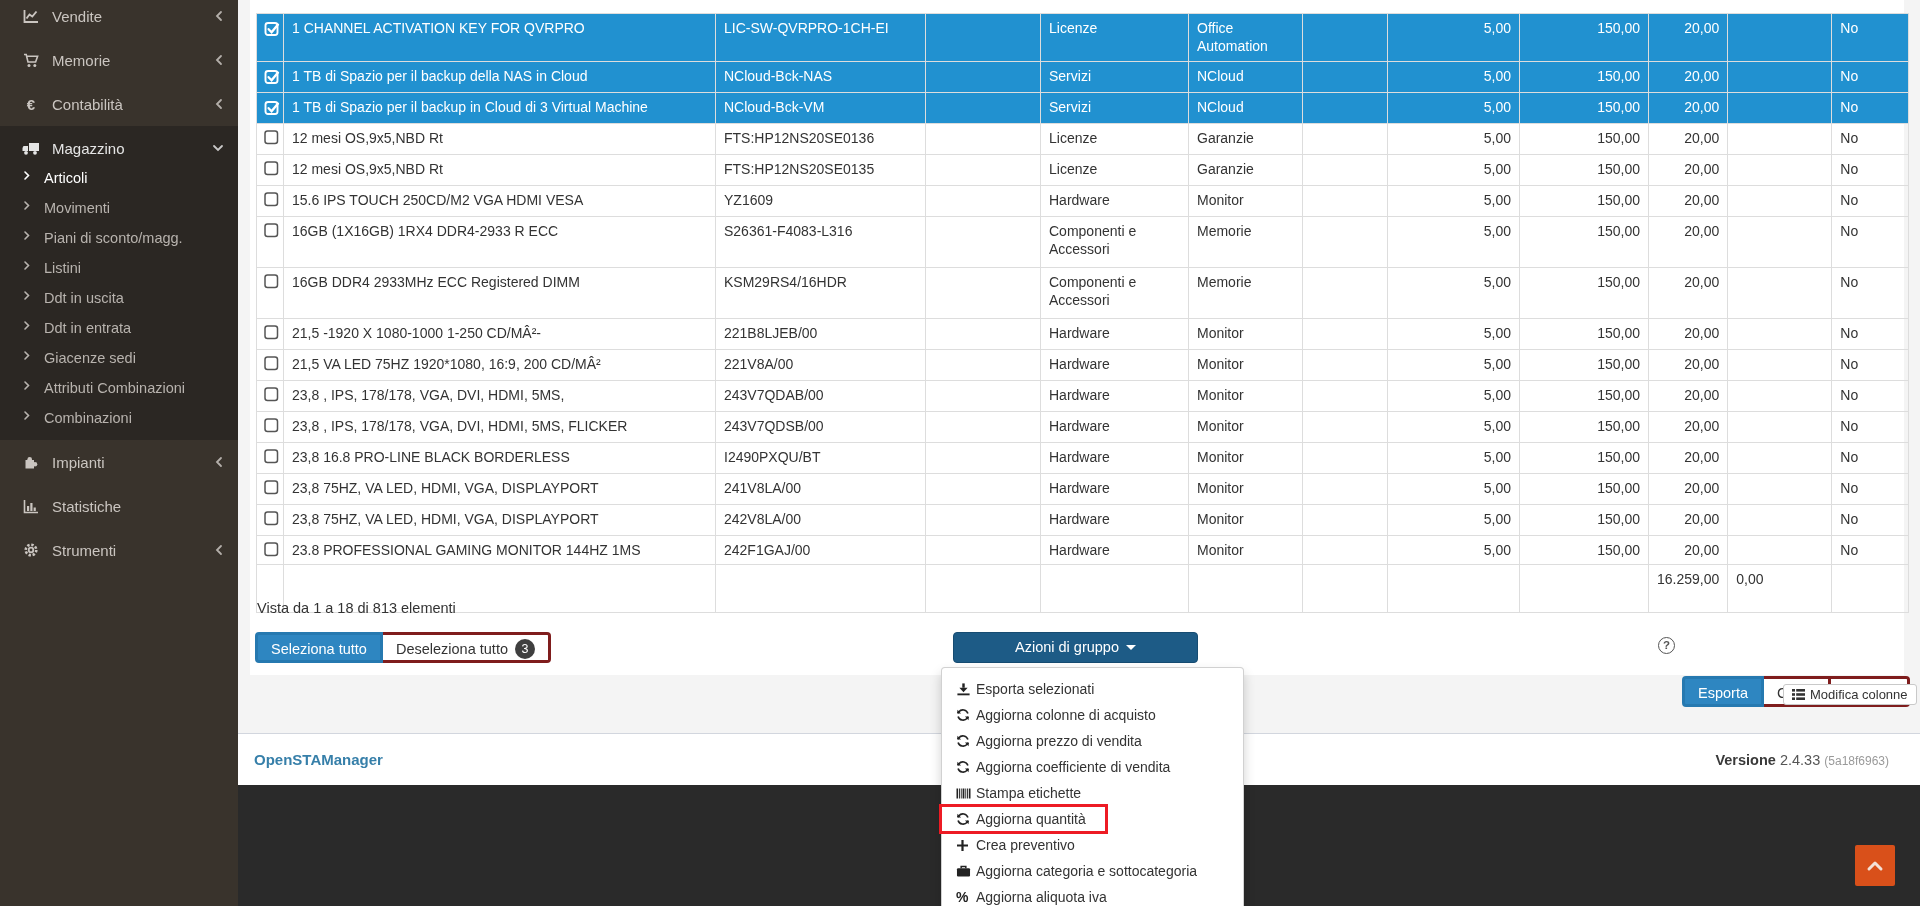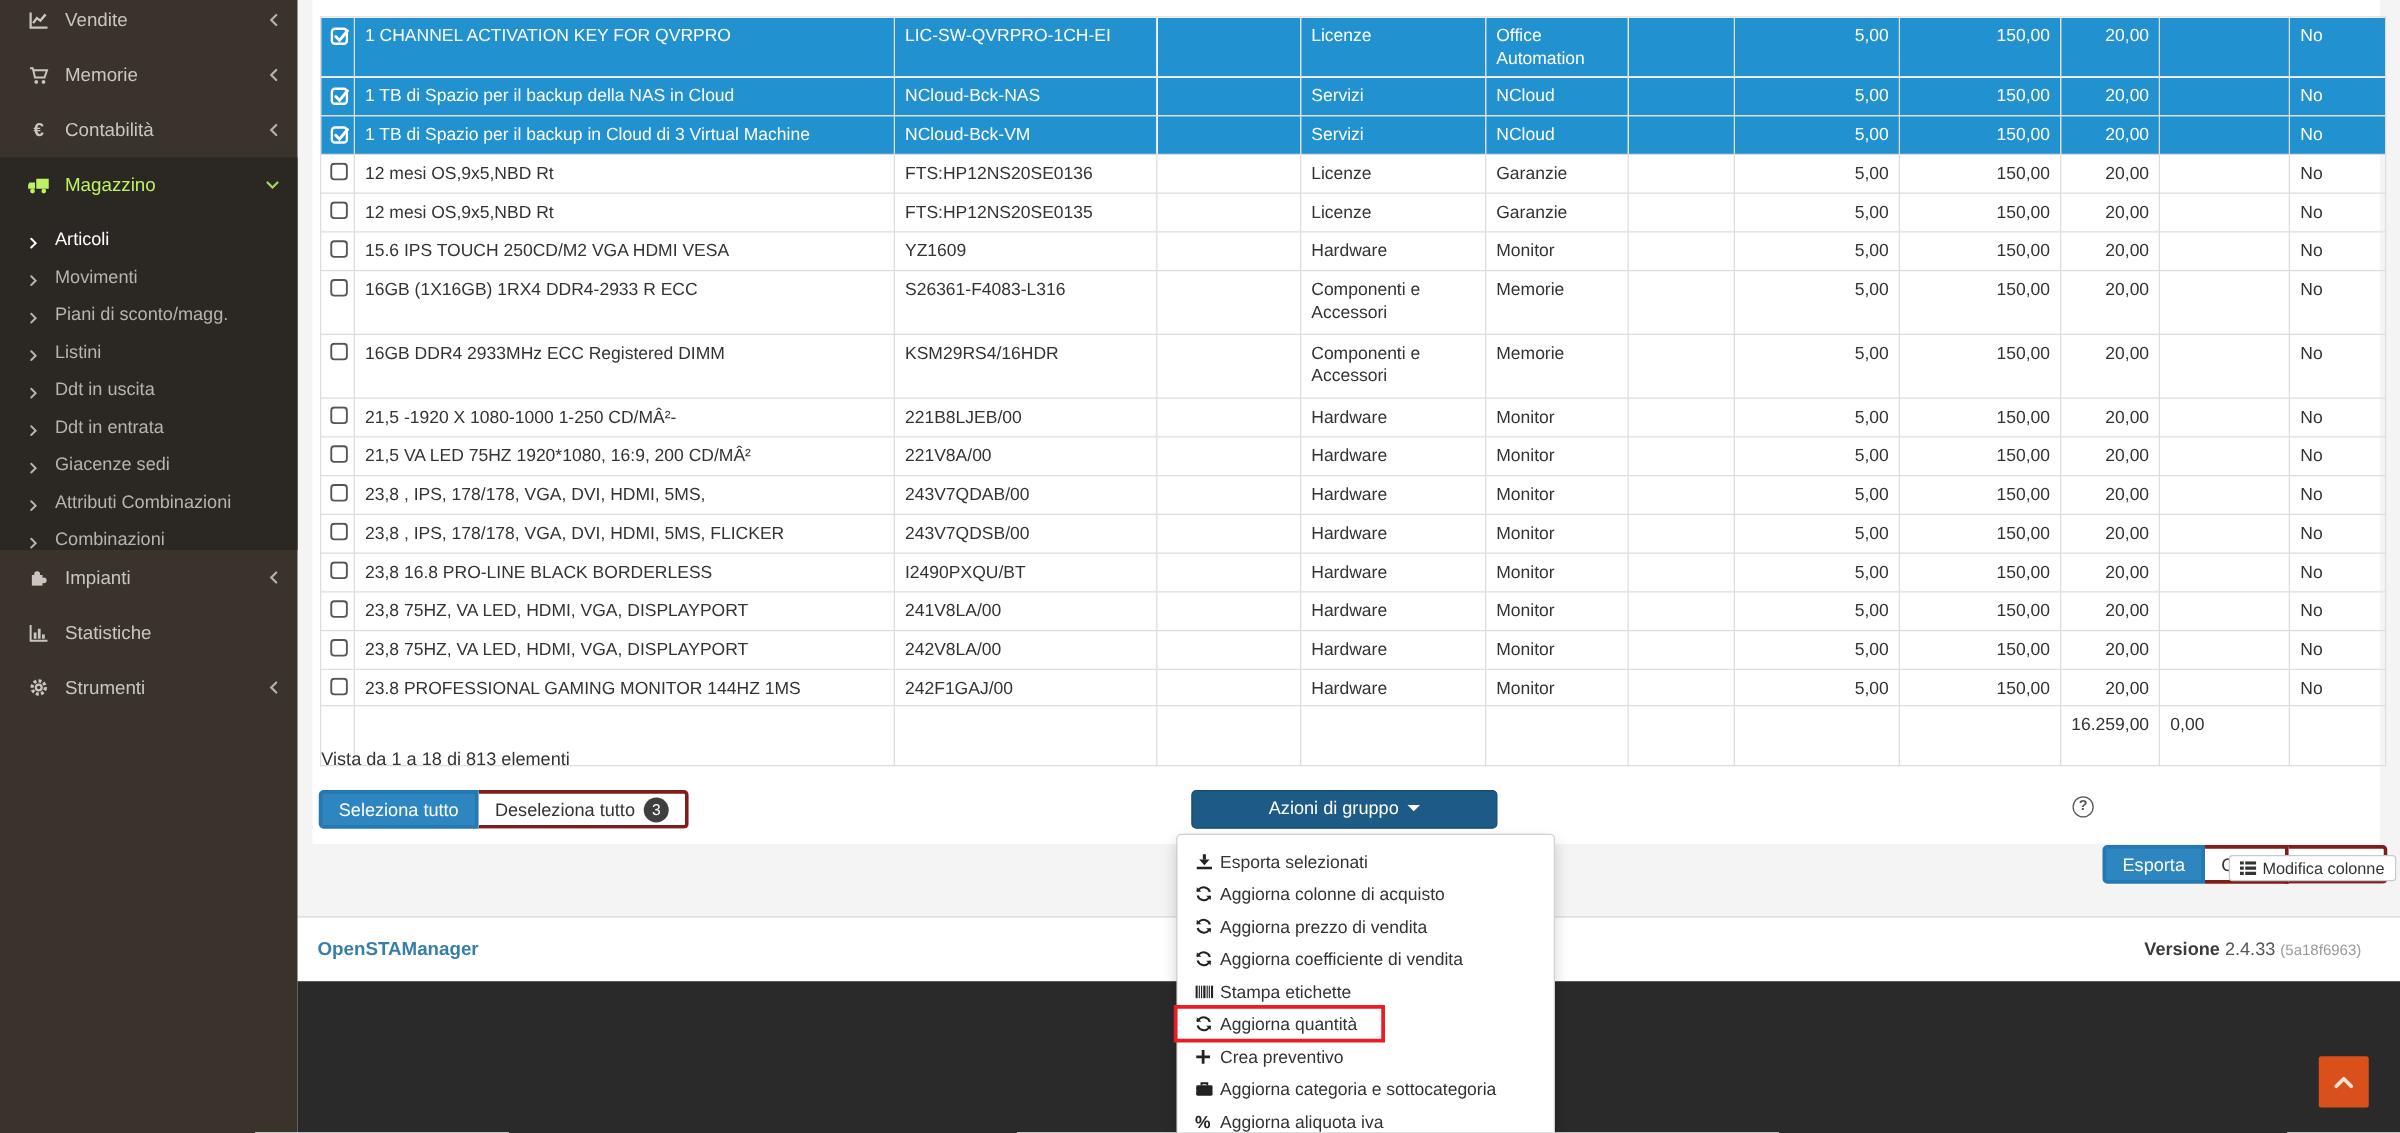--- a/index.html
+++ b/index.html
@@ -6,23 +6,23 @@
   html,body { width:1920px; height:906px; overflow:hidden; }
   body { font-family:"Liberation Sans","DejaVu Sans",sans-serif; background:#f4f4f4; position:relative; color:#333; }
 
   
   .sidebar { position:absolute; left:0; top:0; width:238px; height:906px; background:#39332c; z-index:5; }
   .menu { margin-top:-6px; }
   .menu-item { height:44px; display:flex; align-items:center; padding:0 14px 0 18px; color:#cac5c0; font-size:15px; cursor:pointer; }
   .menu-item .mi { width:26px; display:inline-flex; justify-content:center; align-items:center; }
   .menu-item .ml { flex:1; padding-left:8px; }
   .menu-item .mc { opacity:.85; display:inline-flex; }
-  .menu-item.active { color:#bef264; }
+  .menu-item.active { color:#e5e5e5; }
   .block { background:#2b2723; }
-  .submenu .sub-item { height:30px; display:flex; align-items:flex-end; padding-left:22px; color:#b8b3ae; font-size:14.5px; cursor:pointer; }
+  .submenu .sub-item { height:30px; display:flex; align-items:flex-start; padding-left:22px; color:#b8b3ae; font-size:14.5px; cursor:pointer; }
   .submenu .sub-item .sa { width:22px; display:inline-flex; }
   .submenu .sub-item.active { color:#fff; }
 
   
   .card { position:absolute; left:250px; top:0; width:1654px; height:675px; background:#fff; z-index:1; }
   .footerbar { position:absolute; left:238px; top:733px; width:1682px; height:52px; background:#fff; border-top:1px solid #d2d6de; z-index:2; }
   .darkband { position:absolute; left:238px; top:785px; width:1682px; height:121px; background:#2a2a2a; z-index:2; }
 
   
   table.grid { position:absolute; left:256px; top:13px; border-collapse:collapse; table-layout:fixed; background:transparent; z-index:2; }

